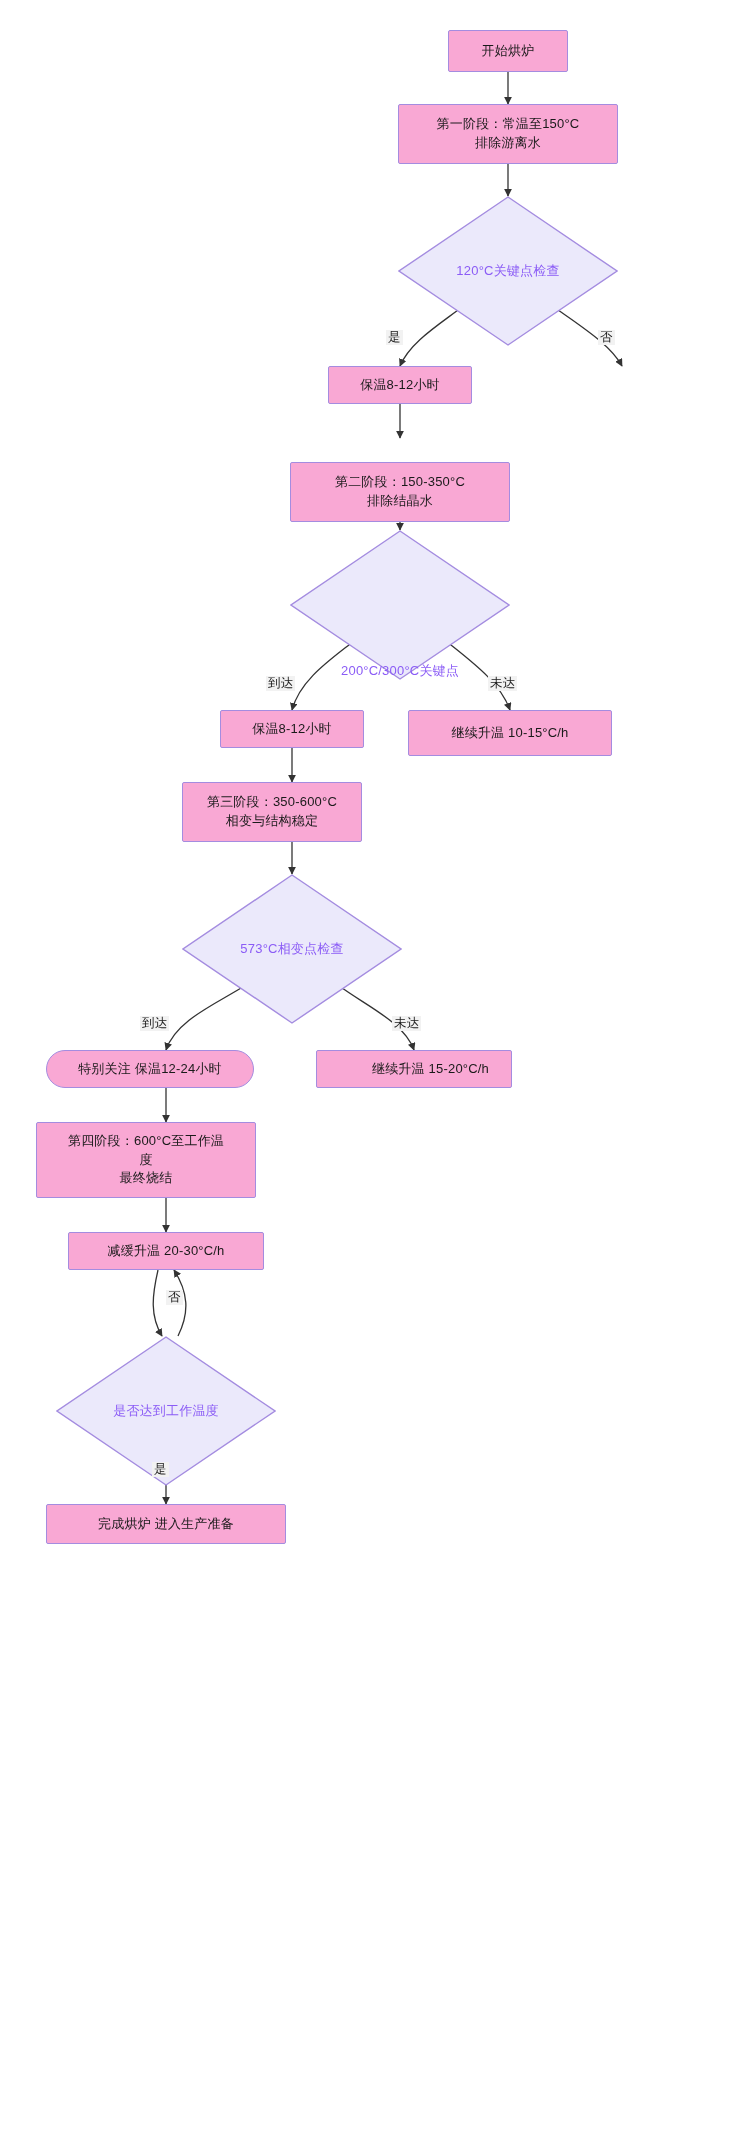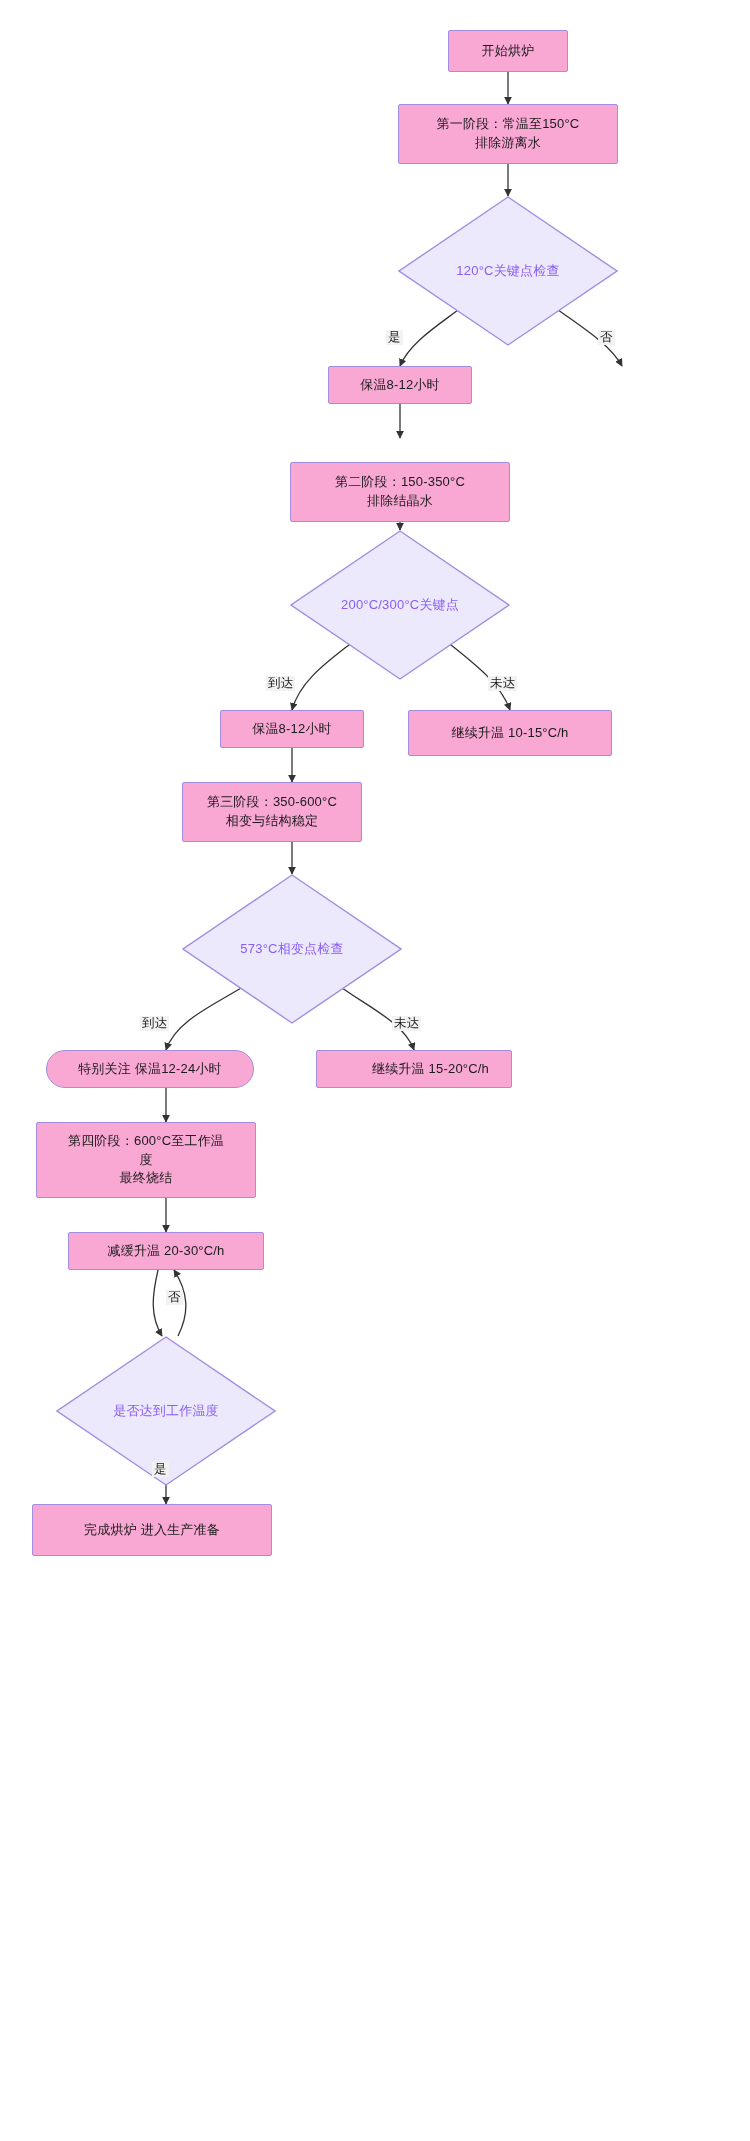--- a/index.html
+++ b/index.html
@@ -150,21 +150,21 @@
   <div class="node rect" style="left:328px; top:366px; width:144px; height:38px;">
     <span class="txt">保温8-12小时</span>
   </div>
 
 
   <div class="node rect" style="left:290px; top:462px; width:220px; height:60px;">
     <span class="txt">第二阶段：150-350°C
 排除结晶水</span>
   </div>
 
-  <div class="diamond-wrap" style="left:290px; top:530px; width:220px; height:150px;">
+  <div class="diamond-wrap" style="left:290px; top:530px; width:220px; height:150px;align-items:flex-end;">
     <svg class="dshape" viewBox="0 0 220 150" preserveAspectRatio="none">
       <polygon points="110,1 219,75 110,149 1,75" fill="#ebe9fb" stroke="#a48ce0" stroke-width="1.4"></polygon>
     </svg>
     <span class="dlabel">200°C/300°C关键点</span>
   </div>
 
   <div class="node rect" style="left:220px; top:710px; width:144px; height:38px;">
     <span class="txt">保温8-12小时</span>
   </div>
 
@@ -202,21 +202,21 @@
     <span class="txt">减缓升温 20-30°C/h</span>
   </div>
 
   <div class="diamond-wrap" style="left:56px; top:1336px; width:220px; height:150px;">
     <svg class="dshape" viewBox="0 0 220 150" preserveAspectRatio="none">
       <polygon points="110,1 219,75 110,149 1,75" fill="#ebe9fb" stroke="#a48ce0" stroke-width="1.4"></polygon>
     </svg>
     <span class="dlabel">是否达到工作温度</span>
   </div>
 
-  <div class="node rect" style="left:32px; top:1504px; width:240px; height:52px;">
+  <div class="node rect" style="left:46px; top:1504px; width:240px; height:40px;">
     <span class="txt">完成烘炉 进入生产准备</span>
   </div>
 
   <div class="edge-label" style="left:386px; top:330px;">是</div>
   <div class="edge-label" style="left:598px; top:330px;">否</div>
 
   <div class="edge-label" style="left:266px; top:676px;">到达</div>
   <div class="edge-label" style="left:488px; top:676px;">未达</div>
 
   <div class="edge-label" style="left:140px; top:1016px;">到达</div>

